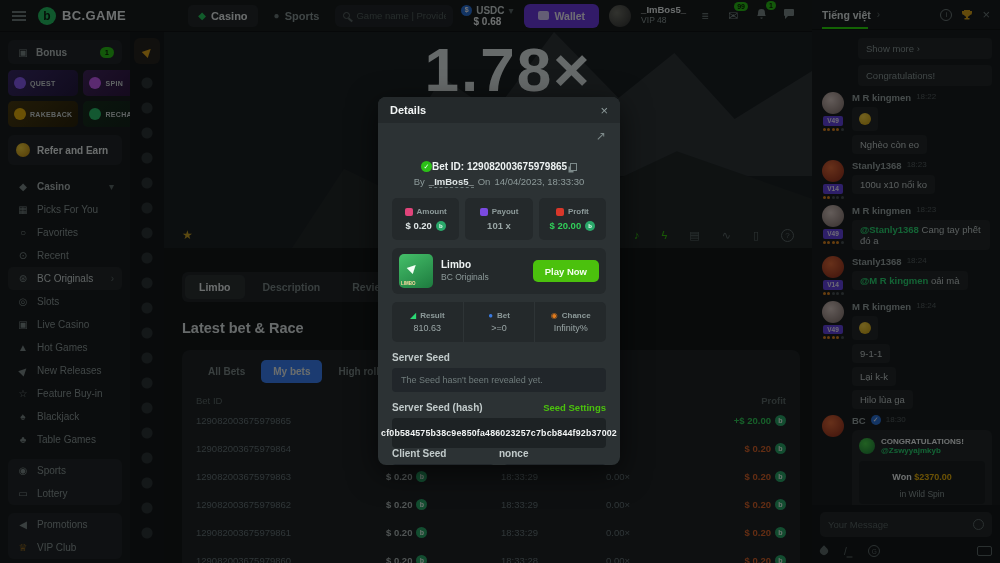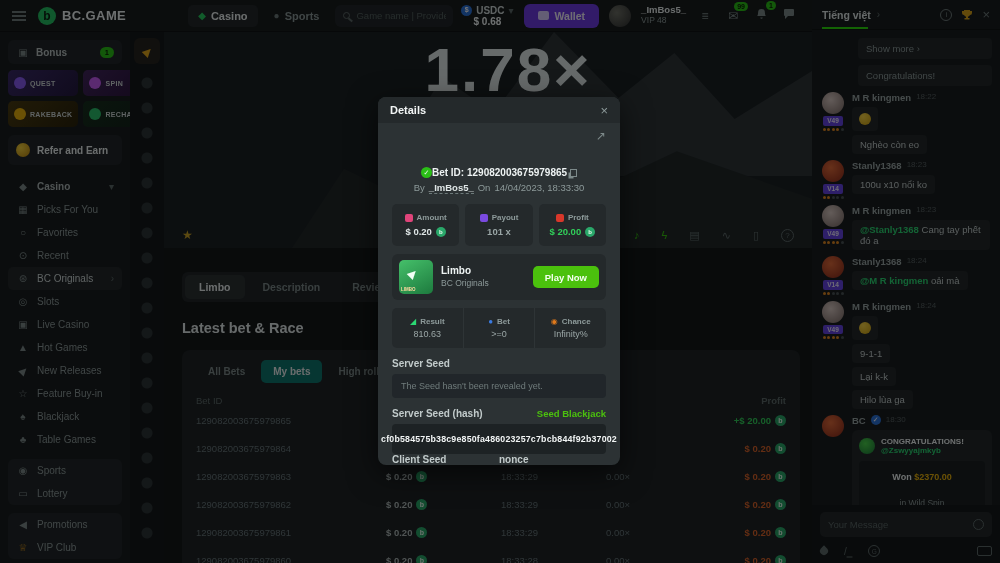--- a/index.html
+++ b/index.html
@@ -94,21 +94,21 @@
   .gt { color:#5d6a6a; font-size:11px; }
   .gt.green { color:#35c10e; }
   .qmark { width:13px; height:13px; border:1.5px solid #5d6a6a; border-radius:50%; font-size:8px; display:flex; align-items:center; justify-content:center; }
   .game-tabs { display:flex; background:#212729; border-radius:6px; margin:24px 0 0 18px; width:330px; height:30px; padding:3px; gap:4px; }
   .game-tab { display:flex; align-items:center; padding:0 14px; border-radius:5px; color:#7d8a8a; font-size:10.5px; font-weight:bold; }
   .game-tab.active { background:#2c3234; color:#e8eeee; }
   .section-title { color:#dfe6e6; font-size:14.5px; font-weight:bold; margin:18px 0 0 18px; }
   .bets-panel { background:#1f2426; border-radius:8px; margin:14px 12px 0 18px; height:240px; padding:10px 14px 0 14px; }
   .bet-tabs { display:flex; gap:4px; align-items:center; }
   .bet-tab { padding:6px 12px; border-radius:5px; color:#7d8a8a; font-size:10px; font-weight:bold; }
-  .bet-tab.active { background:#0f766e; color:#e8eeee; }
+  .bet-tab.active { background:#3b82f6; color:#e8eeee; }
   .tbl-head { display:flex; margin-top:12px; color:#5d6a6a; font-size:9.5px; }
   .tbl-row { display:flex; align-items:center; height:28px; font-size:9.5px; color:#67757a; }
   .c-id { flex:0 0 190px; }
   .c-amt { flex:0 0 115px; color:#aeb8b8; font-weight:bold; display:flex; gap:4px; align-items:center; }
   .c-time { flex:0 0 105px; }
   .c-pay { flex:0 0 95px; }
   .c-profit { flex:1; text-align:right; font-weight:bold; display:flex; justify-content:flex-end; gap:4px; align-items:center; }
   .win { color:#31cf5a; } .loss { color:#d9632b; }
 
   
@@ -140,21 +140,21 @@
   .emoji { width:12px; height:12px; border-radius:50%; background:radial-gradient(circle at 35% 30%,#f7d345,#caa012); }
   .bc-verified { width:10px; height:10px; border-radius:50%; background:#2a72d8; color:#fff; font-size:7px; display:inline-flex; align-items:center; justify-content:center; }
   .congrats-card { background:#23282a; border-radius:6px; margin-top:4px; padding:7px; width:140px; }
   .cg-head { display:flex; gap:6px; align-items:center; }
   .cg-ico { width:16px; height:16px; border-radius:50%; background:radial-gradient(circle at 40% 35%,#4ad14a,#1c7a3a); flex:0 0 auto; }
   .cg-title { color:#eef3f3; font-size:8px; font-weight:800; }
   .cg-user { color:#2bd873; font-size:8px; font-weight:bold; }
   .cg-won-box { background:#1b2022; border-radius:4px; margin-top:6px; padding:5px 4px; text-align:center; }
   .cg-won { color:#eef3f3; font-size:9px; font-weight:bold; }
   .cg-amount { color:#e8b10c; }
-  .cg-game { color:#8d9a9a; font-size:8.5px; margin-top:14px; }
+  .cg-game { color:#8d9a9a; font-size:8.5px; margin-top:5px; }
   .chat-input-area { height:58px; background:#15191b; padding:7px 8px 0 8px; }
   .msg-input { display:flex; align-items:center; background:#23282a; border-radius:5px; height:25px; padding:0 8px; }
   .msg-input input { flex:1; background:transparent; border:0; outline:0; color:#aeb8b8; font-size:9.5px; }
   .msg-input input::placeholder { color:#5a6666; }
   .emoji-ico { width:11px; height:11px; border:1.3px solid #5d6a6a; border-radius:50%; }
   .chat-tools { display:flex; align-items:center; gap:16px; margin-top:8px; color:#5d6a6a; }
   .drop { width:8px; height:8px; background:#5d6a6a; border-radius:0 50% 50% 50%; transform:rotate(45deg); }
   .slashi { font-size:10px; }
   .gifi { width:12px; height:12px; border:1.2px solid #5d6a6a; border-radius:50%; font-size:6.5px; display:flex; align-items:center; justify-content:center; }
   .kbd { margin-left:auto; width:15px; height:10px; border:1.3px solid #5d6a6a; border-radius:2px; }
@@ -162,21 +162,21 @@
   
   #overlay { position:absolute; inset:0; background:rgba(0,0,0,.54); z-index:40; }
   #modal { position:absolute; left:378px; top:97px; width:242px; height:368px; background:#2c3234; border-radius:8px;
            z-index:50; overflow:hidden; box-shadow:0 8px 30px rgba(0,0,0,.6); }
   .modal-head { height:26px; background:#24292b; display:flex; align-items:center; padding:0 12px; }
   .modal-title { color:#f2f5f5; font-size:11px; font-weight:800; flex:1; }
   .modal-x { color:#8d9a9a; font-size:13px; }
   .modal-body { padding:6px 14px 0 14px; }
   .share-row { height:16px; display:flex; justify-content:flex-end; }
   .share-ico { color:#7d8a8a; font-size:12px; }
-  .betid-row { margin-top:22px; display:flex; align-items:center; justify-content:center; }
+  .betid-row { margin-top:16px; display:flex; align-items:center; justify-content:center; }
   .shield { width:11px; height:11px; border-radius:50%; background:#2bbf17; color:#eafaf0; font-size:7px; display:flex; align-items:center; justify-content:center; }
   .betid-text { color:#eef3f3; font-size:10px; font-weight:bold; }
   .copy-ico { width:7px; height:8px; border:1px solid #7d8a8a; box-shadow:-2.5px 2.5px 0 -1px #7d8a8a; margin-left:3px; }
   .by-row { margin-top:4px; display:flex; gap:4px; justify-content:center; align-items:baseline; color:#8d9a9a; font-size:9.5px; }
   .by-user { color:#dfe6e6; font-weight:bold; border-bottom:1px dashed #6d7a7a; }
   .stat-row { margin-top:10px; display:flex; gap:6px; }
   .stat-box { flex:1; background:#24292b; border-radius:5px; height:42px; display:flex; flex-direction:column; align-items:center; justify-content:center; gap:4px; }
   .stat-lab { display:flex; gap:4px; align-items:center; color:#8d9a9a; font-size:8px; font-weight:bold; }
   .stat-dot { width:8px; height:8px; border-radius:2px; }
   .sd-pink { background:#e0447a; } .sd-purple { background:#7a4ae0; } .sd-red { background:#d8372a; }
@@ -750,21 +750,21 @@
             <span class="oc-ico oc-orange">◉</span>
             <span>Chance</span>
           </span>
         <span class="oc-val">Infinity%</span>
       </div>
     </div>
     <div class="seed-label">Server Seed</div>
     <div class="seed-box">The Seed hasn't been revealed yet.</div>
     <div class="hash-label-row">
       <span class="hash-label">Server Seed (hash)</span>
-      <span class="seed-settings">Seed Blackjack</span>
+      <span class="seed-settings">Seed Settings</span>
     </div>
     <div class="hash-box">cf0b584575b38c9e850fa486023257c7bcb844f92b37002</div>
     <div class="cs-row">
       <div>Client Seed</div>
       <div>nonce</div>
     </div>
     <div class="cs-inputs">
       <div class="cs-input"></div>
       <div class="cs-input"></div>
     </div>

